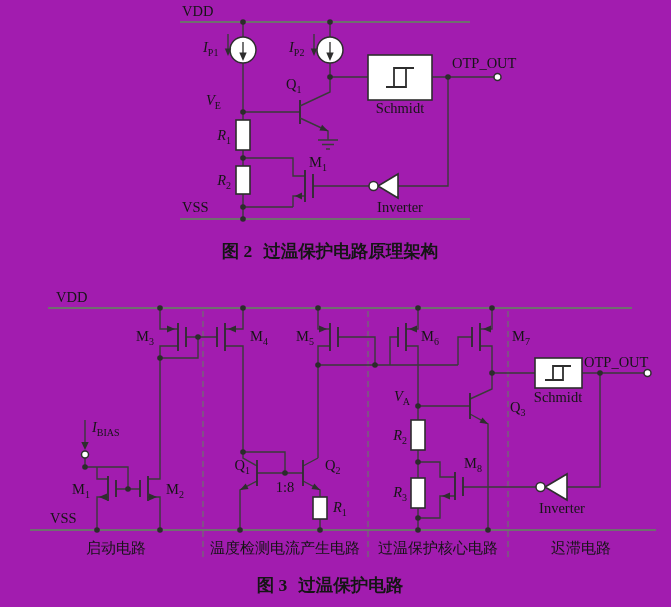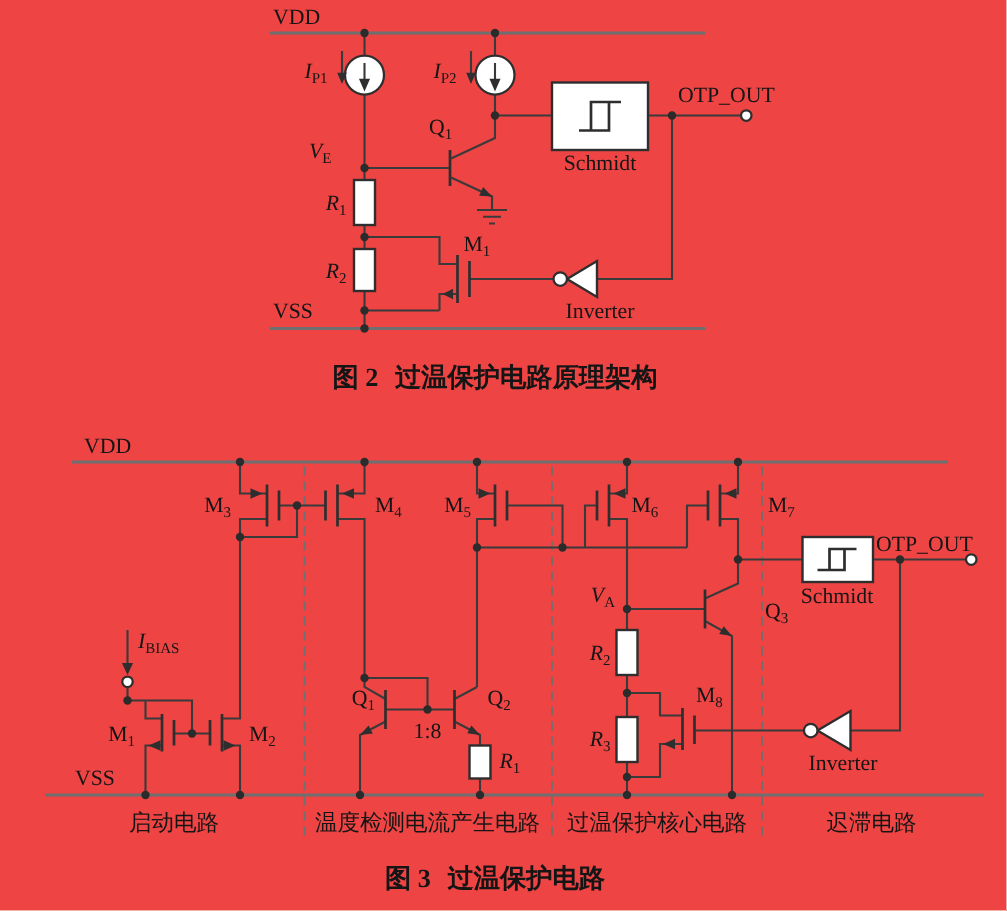--- a/index.html
+++ b/index.html
@@ -1,16 +1,16 @@
 <!DOCTYPE html>
 <html><head>
 <meta charset="utf-8">
 <style>
   html,body{margin:0;padding:0;background:#ffffff;}
-  #stage{width:671px;height:607px;position:relative;background:#ef4444;}
+  #stage{width:671px;height:607px;position:relative;background:#a21caf;}
   svg{display:block;}
   .wire{stroke:#3a3a3a;stroke-width:1.4;fill:none;}
   .sym{stroke:#2e2e2e;stroke-width:1.8;fill:none;}
   .rail{stroke:#6f6f6f;stroke-width:2;fill:none;}
   .dash{stroke:#6f6f6f;stroke-width:1.2;fill:none;stroke-dasharray:6 4;}
   .box{fill:#ffffff;stroke:#2e2e2e;stroke-width:1.6;}
   .dot{fill:#2b2b2b;stroke:none;}
   .term{fill:#ffffff;stroke:#2e2e2e;stroke-width:1.5;}
   .head{fill:#2e2e2e;stroke:none;}
   text{font-family:"Liberation Serif","DejaVu Serif",serif;font-size:14.5px;fill:#151515;}

